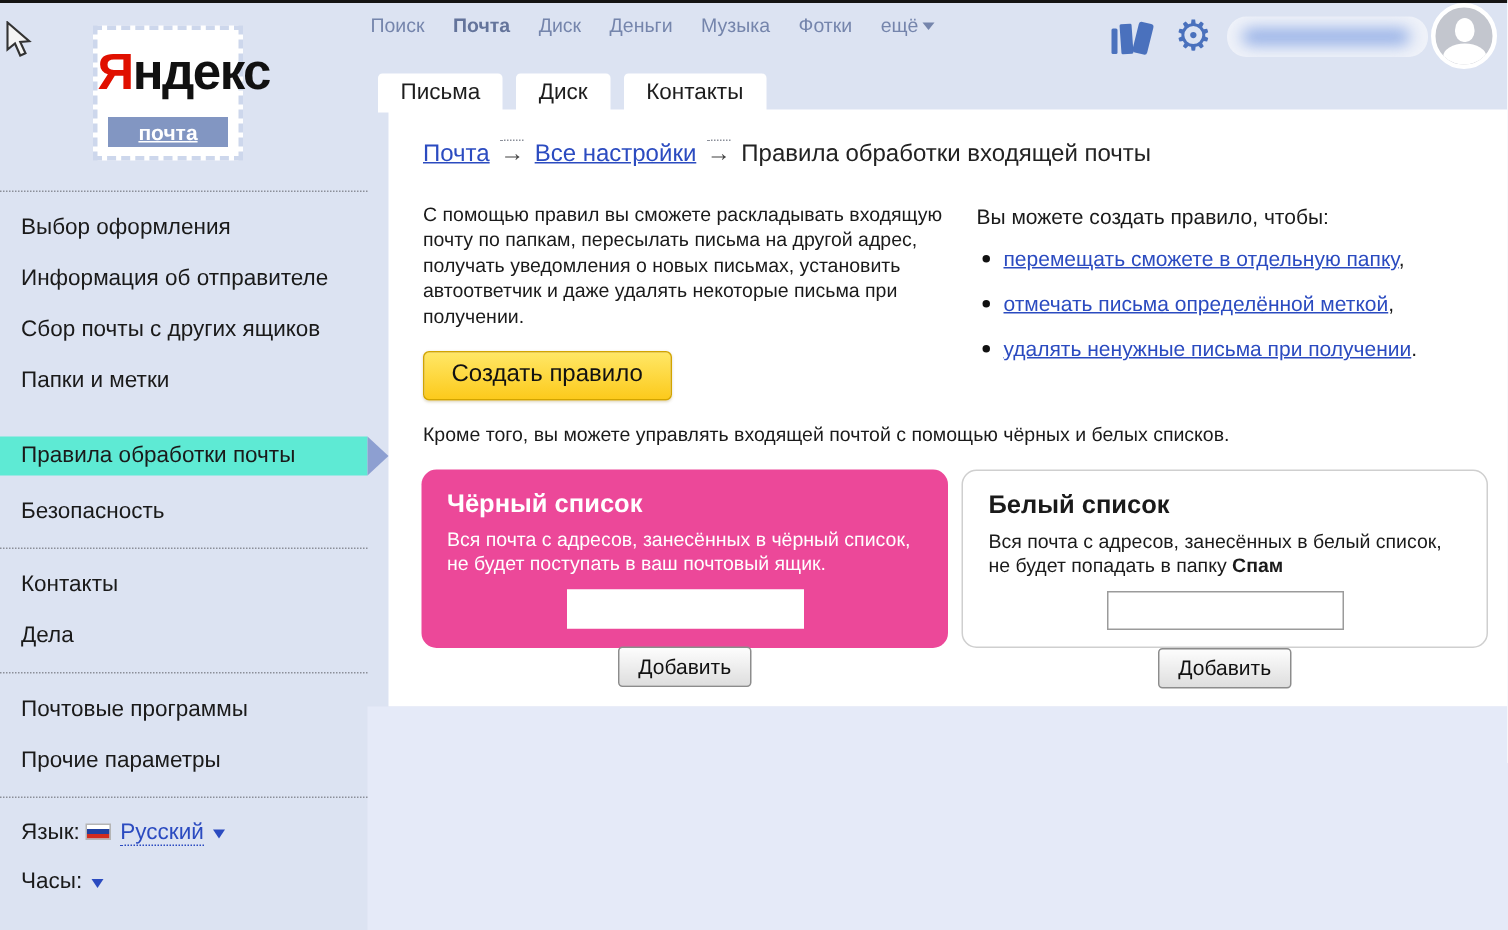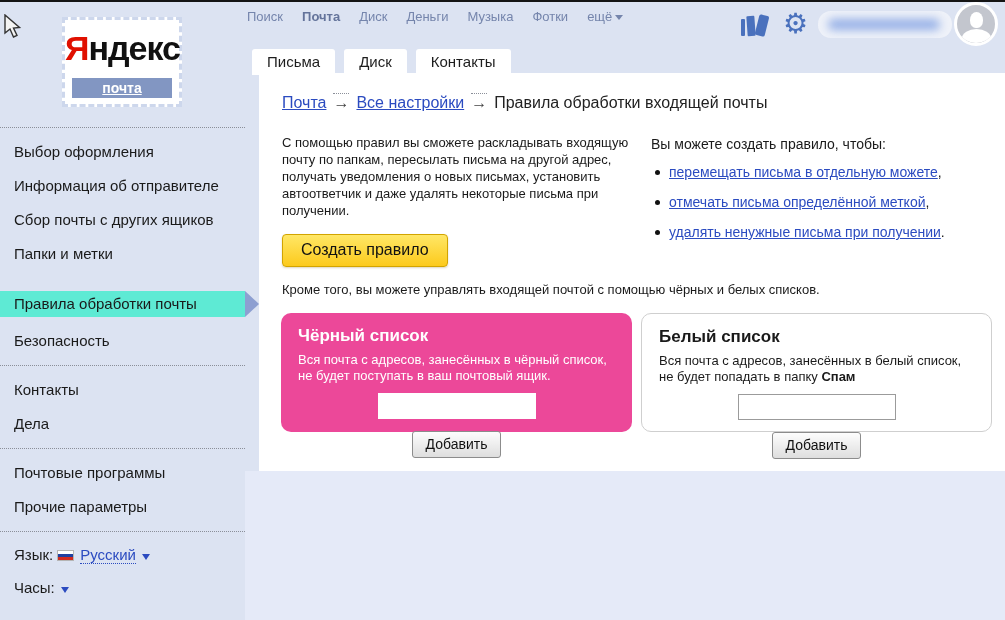--- a/index.html
+++ b/index.html
@@ -20,21 +20,21 @@
   .books-icon .b2 { width:8px; height:20px; background:#4a71bd; border-radius:1px; transform:rotate(-4deg); }
   .books-icon .b3 { width:10px; height:21px; background:#4a71bd; border-radius:2px; transform:rotate(14deg); }
   .gear-icon { position:absolute; left:783px; top:8px; font-size:28px; color:#4a71bd; cursor:pointer; line-height:32px; }
   .blur-pill { position:absolute; left:818px; top:11px; width:134px; height:27px; border-radius:13px; background:rgba(255,255,255,0.55); overflow:hidden; cursor:pointer; }
   .blur-pill .smudge { position:absolute; left:10px; top:8px; width:112px; height:11px; background:#93aee6; border-radius:6px; filter:blur(5px); }
   .avatar { position:absolute; left:954px; top:2px; width:44px; height:44px; border-radius:50%; background:#c3c6ce; border:3px solid #fff; overflow:hidden; cursor:pointer; }
   .avatar .head { position:absolute; left:13px; top:7px; width:13px; height:16px; background:#fff; border-radius:50% 50% 45% 45%; }
   .avatar .torso { position:absolute; left:5px; top:24px; width:29px; height:18px; background:#fff; border-radius:50% 50% 0 0; }
 
   
-  .logo { position:absolute; left:62px; top:17px; width:120px; height:90px; background:#fff; border:3px dashed #cdd7ec; padding-top:10px; text-align:center; cursor:pointer; }
+  .logo { position:absolute; left:62px; top:17px; width:100px; height:90px; background:#fff; border:3px dashed #cdd7ec; padding-top:10px; text-align:center; cursor:pointer; }
   .logo .yandex { font-size:34px; font-weight:bold; color:#111; letter-spacing:-1px; line-height:36px; }
   .logo .yandex .red { color:#e01000; }
   .logo .band { position:absolute; left:7px; right:7px; bottom:6px; height:20px; background:#8296c2; color:#fff; font-weight:bold; font-size:14px; line-height:20px; text-decoration:underline; }
 
   
   .tabs { position:absolute; left:252px; top:49px; display:flex; gap:9px; }
   .tab { background:#fff; font-size:15px; color:#1d1d1d; padding:4px 15px 5px 15px; border-radius:3px 3px 0 0; cursor:pointer; }
 
   
   .content { position:absolute; left:259px; top:73px; width:870px; height:398px; background:#fff; }
@@ -126,21 +126,21 @@
     </div>
 
     <div class="col-left">
       <div>С помощью правил вы сможете раскладывать входящую почту по папкам, пересылать письма на другой адрес, получать уведомления о новых письмах, установить автоответчик и даже удалять некоторые письма при получении.</div>
       <button class="create-btn">Создать правило</button>
     </div>
 
     <div class="col-right">
       <div>Вы можете создать правило, чтобы:</div>
       <ul>
-        <li><span class="dot"></span><a>перемещать письма в отдельную можете</a><span>,</span></li>
+        <li><span class="dot"></span><a>перемещать сможете в отдельную папку</a><span>,</span></li>
         <li><span class="dot"></span><a>отмечать письма определённой меткой</a><span>,</span></li>
         <li><span class="dot"></span><a>удалять ненужные письма при получении</a><span>.</span></li>
       </ul>
     </div>
 
     <div class="note">Кроме того, вы можете управлять входящей почтой с помощью чёрных и белых списков.</div>
 
     <div class="listbox blackbox">
       <h3>Чёрный список</h3>
       <p>Вся почта с адресов, занесённых в чёрный список, не будет поступать в ваш почтовый ящик.</p>

